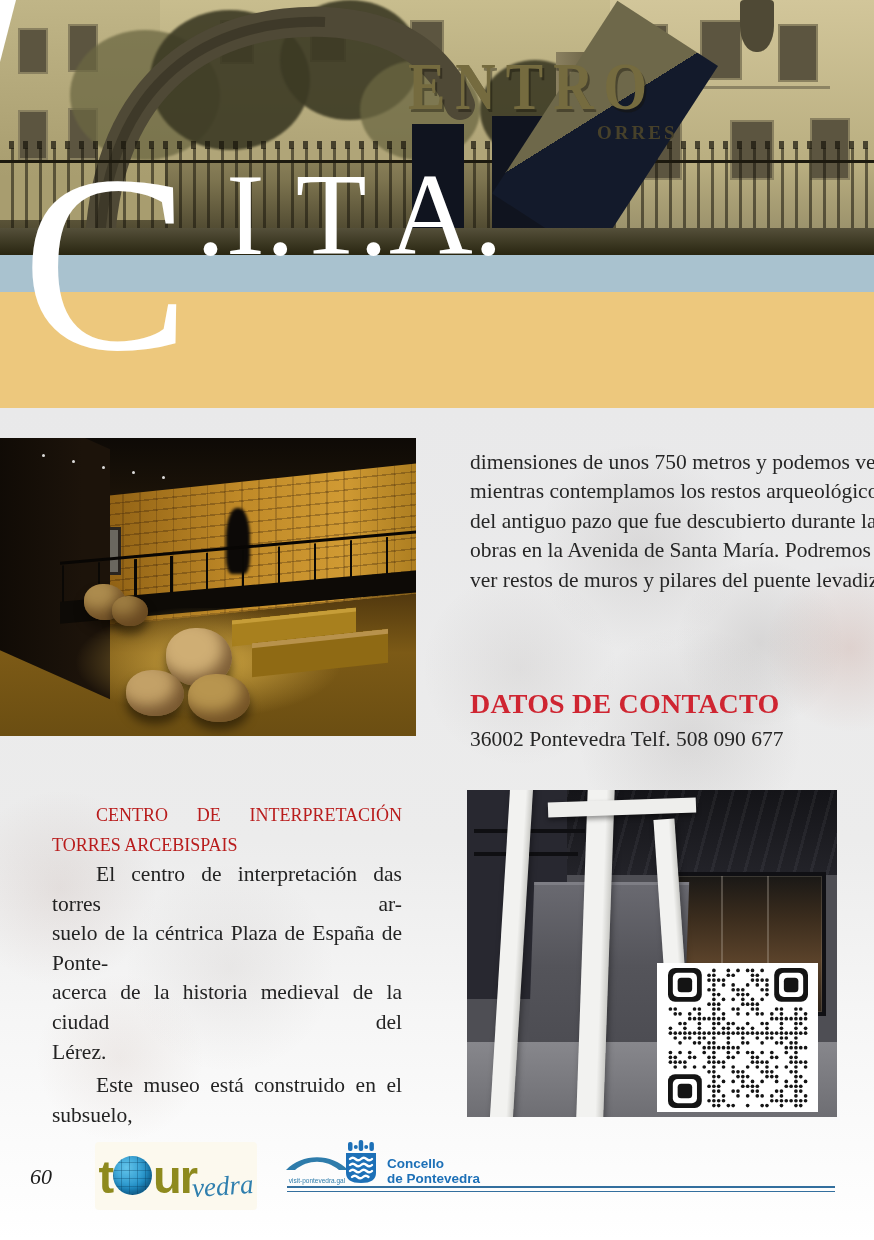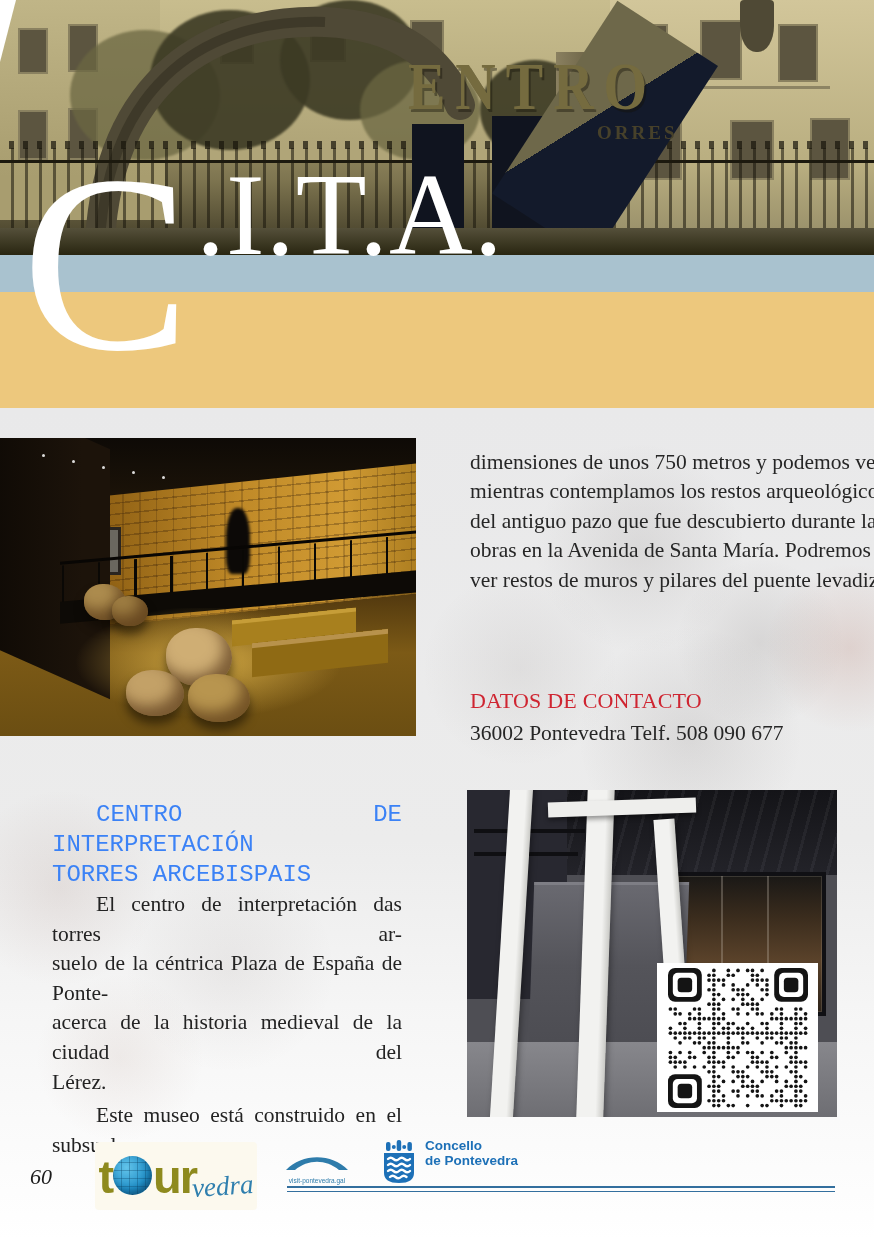--- a/index.html
+++ b/index.html
@@ -85,26 +85,26 @@
   .rock { position:absolute; border-radius:46% 54% 50% 50%; box-shadow:inset -8px -10px 14px rgba(60,30,5,.55), 0 8px 10px rgba(10,5,0,.5); }
   .m-block { position:absolute; transform:skewY(-6deg); box-shadow:0 6px 8px rgba(10,5,0,.45); }
   .m-person { position:absolute; left:226px; top:70px; width:24px; height:66px; background:#0c0907;
               border-radius:45% 45% 25% 25%; filter:blur(1.5px); }
   .m-spot { position:absolute; width:3px; height:3px; border-radius:50%; background:#fff; opacity:.85; }
 
   
   .right-col { position:absolute; left:470px; top:448px; width:352px; color:#262626; }
   .rline { font-size:21.5px; line-height:29.4px; white-space:nowrap; }
   .contact { position:absolute; left:470px; top:688px; width:352px; }
-  .contact-heading { font-size:22px; font-weight:normal; color:#cf2531; letter-spacing:.2px; margin-bottom:6px; }
+  .contact-heading { font-size:28px; font-weight:bold; color:#cf2531; letter-spacing:.2px; margin-bottom:6px; }
   .contact-line { font-size:21.5px; line-height:27px; color:#262626; }
 
   
   .left-col { position:absolute; left:52px; top:800px; width:350px; color:#232323; }
-  .lhead { font-size:24px; line-height:30px; color:#3b82f6;font-family:Liberation Mono, monospace; }
+  .lhead { font-size:18px; line-height:30px; color:#b91c1c; }
   .lhead.first { text-indent:44px; text-align:justify; text-align-last:justify; }
   .lline { font-size:21.5px; line-height:29.6px; text-align:justify; text-align-last:justify; }
   .lline.indent { text-indent:44px; }
   .lline.noj { text-align:left; text-align-last:left; }
   .lgap { height:4px; }
 
   
   .archph { position:absolute; left:467px; top:790px; width:370px; height:327px; overflow:hidden; background:#4e4e54; }
   .a-top { position:absolute; left:0; top:0; width:100%; height:26%;
            background:repeating-linear-gradient(105deg, rgba(205,205,215,.06) 0 3px, transparent 3px 16px),
@@ -141,21 +141,21 @@
   .tour-globe { width:39px; height:39px; border-radius:50%; margin:0 1px 1px 1px;
      background:
        repeating-linear-gradient(0deg, rgba(12,70,105,.35) 0 1.5px, transparent 1.5px 8px),
        repeating-linear-gradient(90deg, rgba(12,70,105,.35) 0 1.5px, transparent 1.5px 8px),
        radial-gradient(circle at 35% 30%, #63c4ea, #1f8ec7 60%, #15699a);
      box-shadow:inset -3px -4px 6px rgba(8,50,80,.45); }
   .tour-vedra { font-family:"Liberation Serif",serif; font-style:italic; font-size:27px; color:#2f7fae;
                 margin-left:-4px; margin-bottom:-6px; transform:rotate(-4deg); }
   .visitlogo { position:absolute; left:283px; top:1150px; width:68px; text-align:center; }
   .visit-label { font-family:"Liberation Sans",sans-serif; font-size:6.5px; color:#2e7cab; margin-top:1px; }
-  .concello { position:absolute; left:382px; top:1138px; display:flex; align-items:flex-start; }
+  .concello { position:absolute; left:344px; top:1138px; display:flex; align-items:flex-end; }
   .concello-text { margin-left:9px; font-family:"Liberation Sans",sans-serif; font-weight:bold;
                    font-size:13.5px; line-height:15px; color:#1d70b7; }
   .rules { position:absolute; left:287px; top:1186px; width:548px; }
   .rule-a { height:2px; background:#336f9e; }
   .rule-b { height:1px; background:#336f9e; margin-top:3px; }
 </style>
 </head>
 <body>
 
 <div id="page">

